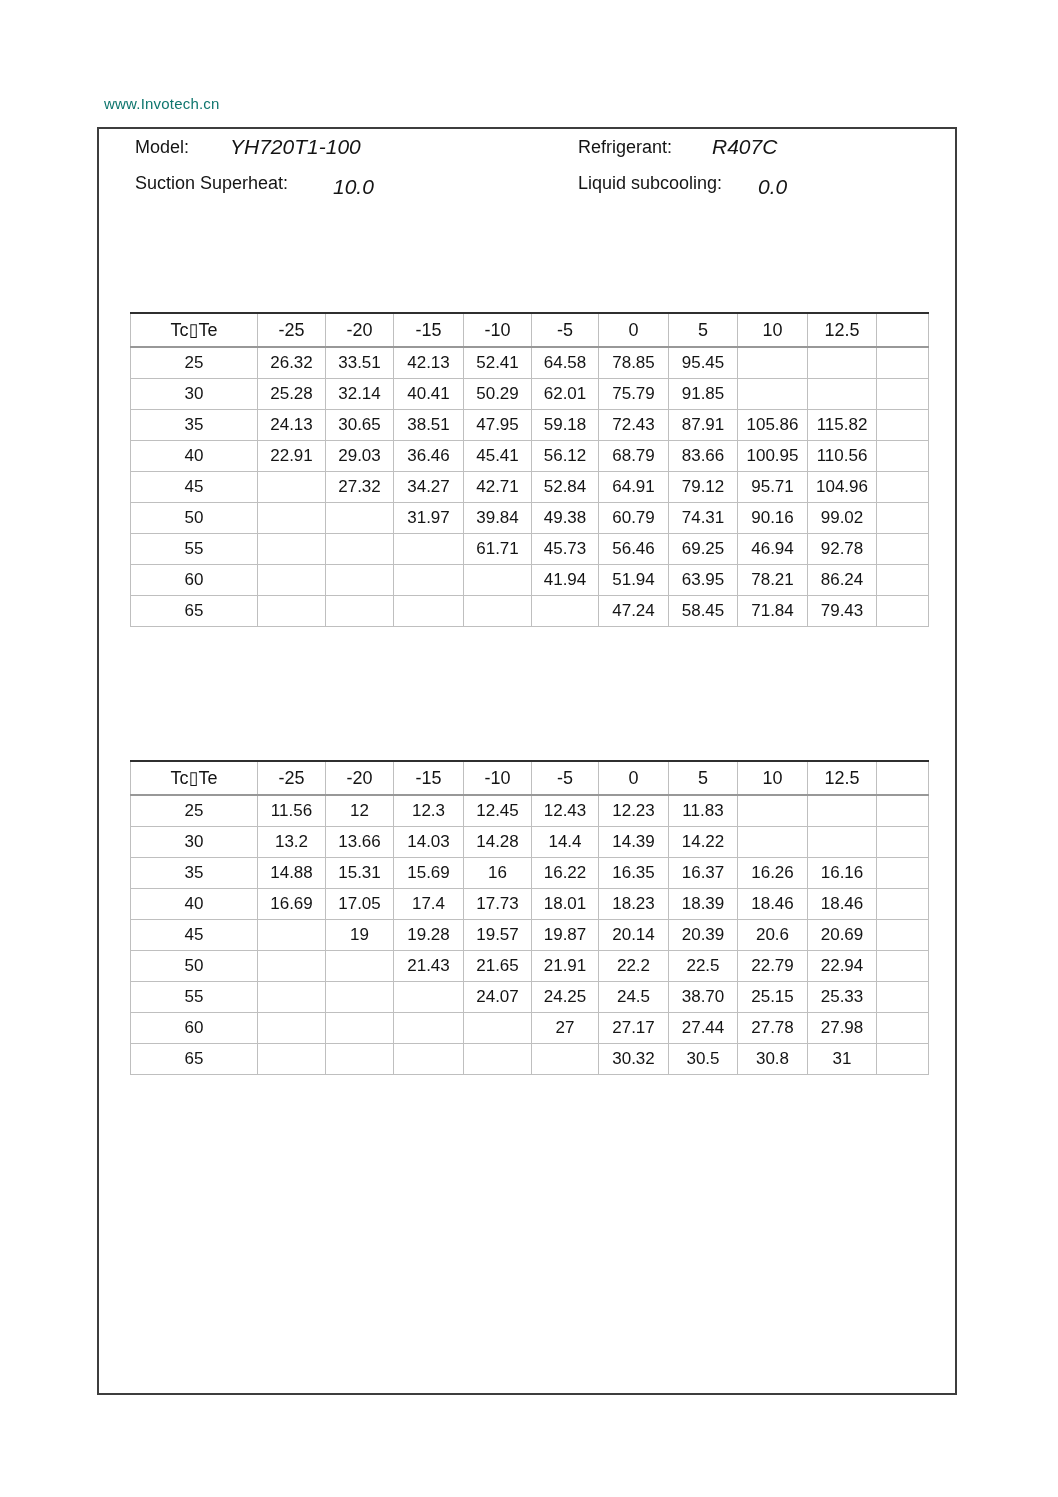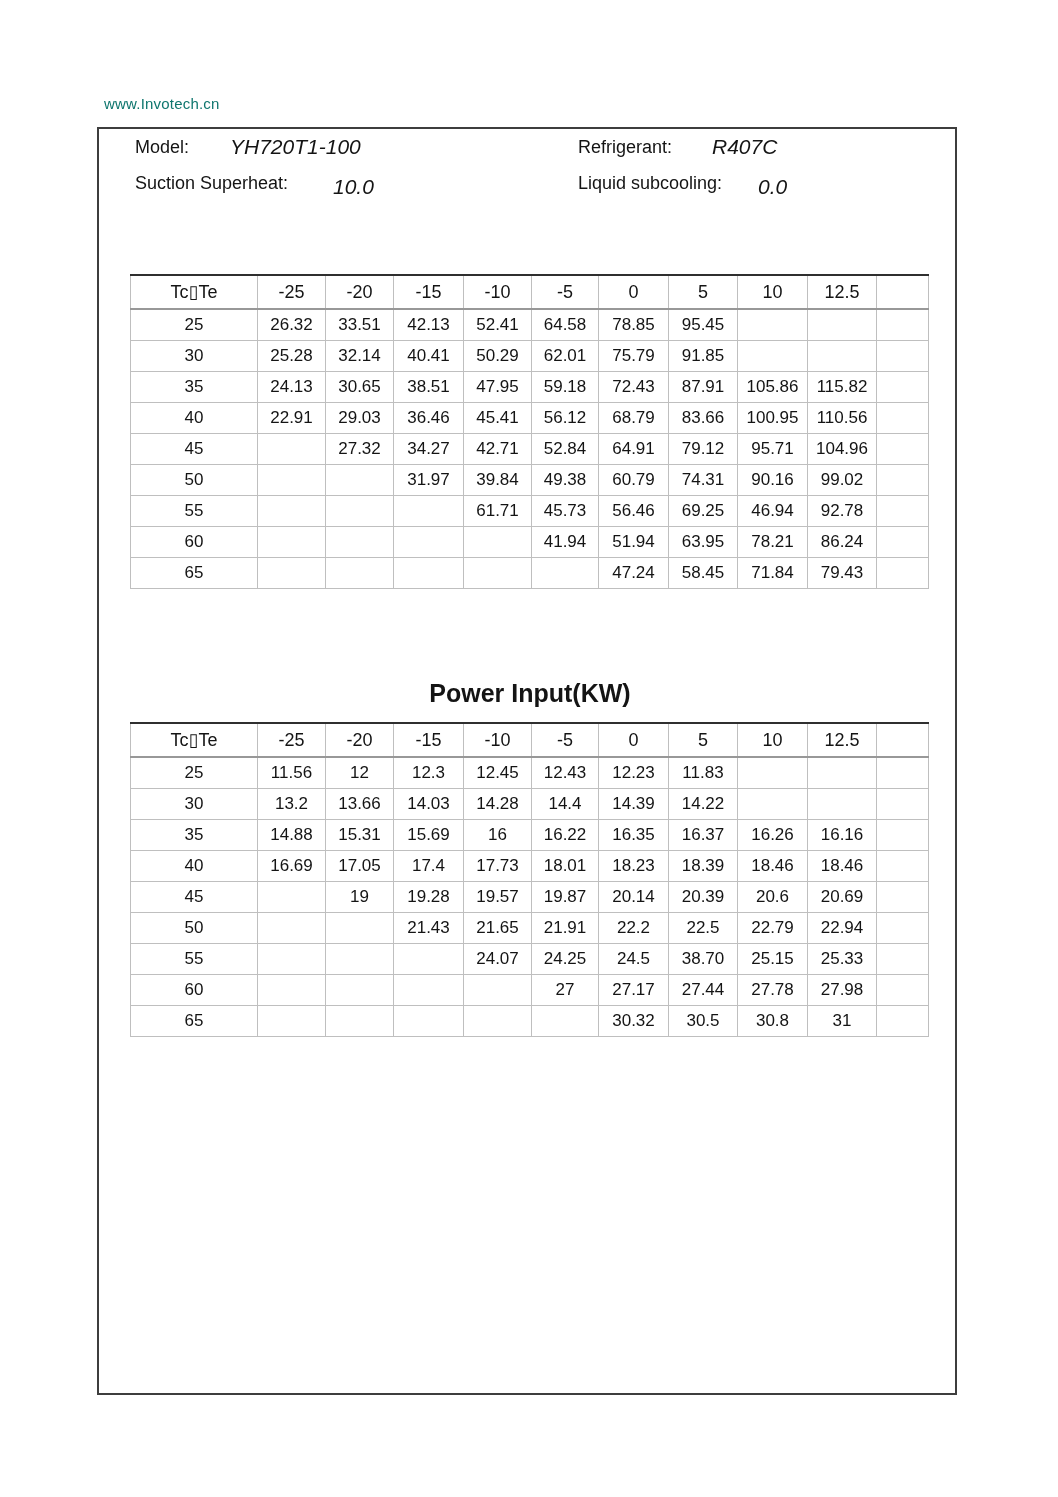--- a/index.html
+++ b/index.html
@@ -48,20 +48,21 @@
   .title-power{top:550px;}
   table.data{
     position:absolute;left:31px;
     width:712px;
     border-collapse:collapse;
     table-layout:fixed;
     font-size:17px;
     background:var(--paper);
     border:1px solid var(--grid);
     border-top:2px solid var(--table-top);
+    margin-top:38px;
   }
   table.capacity{top:145px;}
   table.power{top:593px;}
   table.data th, table.data td{
     border:1px solid var(--grid);
     text-align:center;vertical-align:middle;
     padding:0;overflow:hidden;white-space:nowrap;
     height:30px;
     font-weight:normal;
     color:var(--text);
@@ -230,21 +231,20 @@
           <td></td>
           <td>47.24</td>
           <td>58.45</td>
           <td>71.84</td>
           <td>79.43</td>
           <td></td>
         </tr>
       </tbody>
     </table>
 
-  <div class="tbl-title title-power">Power Input(KW)</div>
   <table class="data power">
       <colgroup>
         <col style="width: 127px;">
         <col style="width: 68px;">
         <col style="width: 68px;">
         <col style="width: 70px;">
         <col style="width: 68px;">
         <col style="width: 67px;">
         <col style="width: 70px;">
         <col style="width: 69px;">

